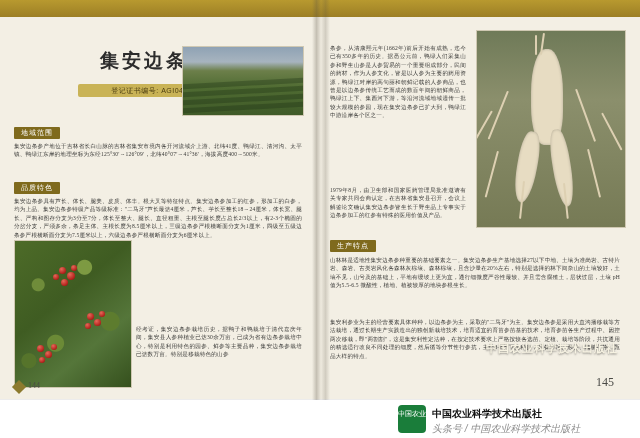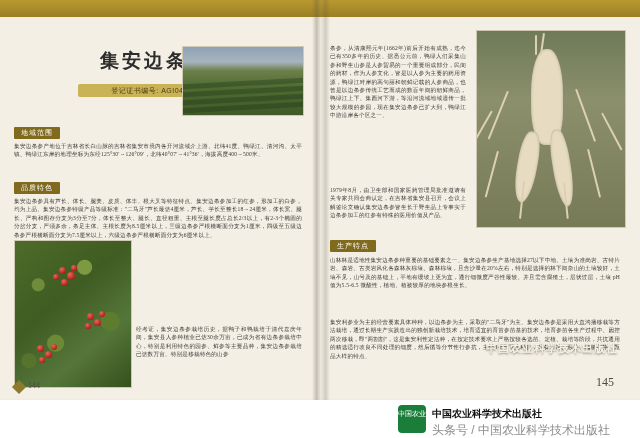--- a/index.html
+++ b/index.html
@@ -228,22 +228,23 @@
   .footer-title {
     position: absolute;
     left: 432px; top: 7px;
     font-size: 10px;
     color: #111;
     font-weight: bold;
   }
   .footer-sub {
     position: absolute;
     left: 432px; top: 22px;
-    font-size: 12px;
+    font-size: 10px;
     color: #8c8c8c;
+    font-style: italic;
   }
   .book-brand {
     position: absolute;
     right: 22px;
     bottom: 44px;
     font-size: 11px;
     color: #f6f2e2;
     font-weight: bold;
     letter-spacing: 1px;
     text-shadow: 0 1px 2px rgba(0,0,0,0.45);

